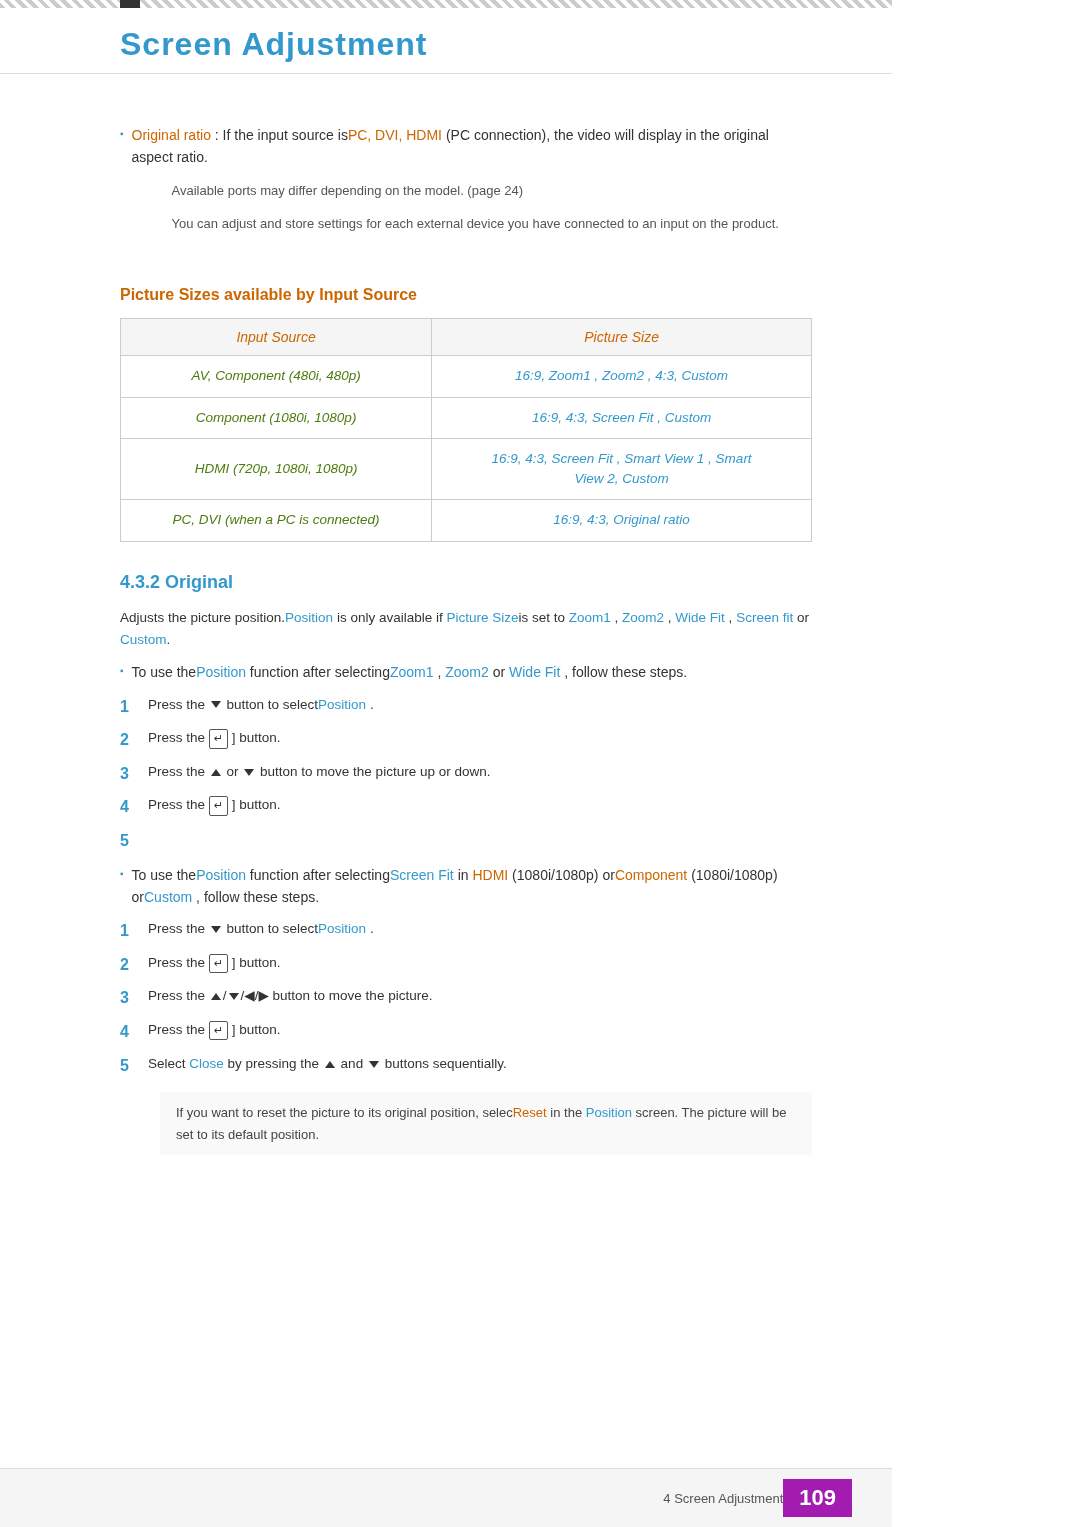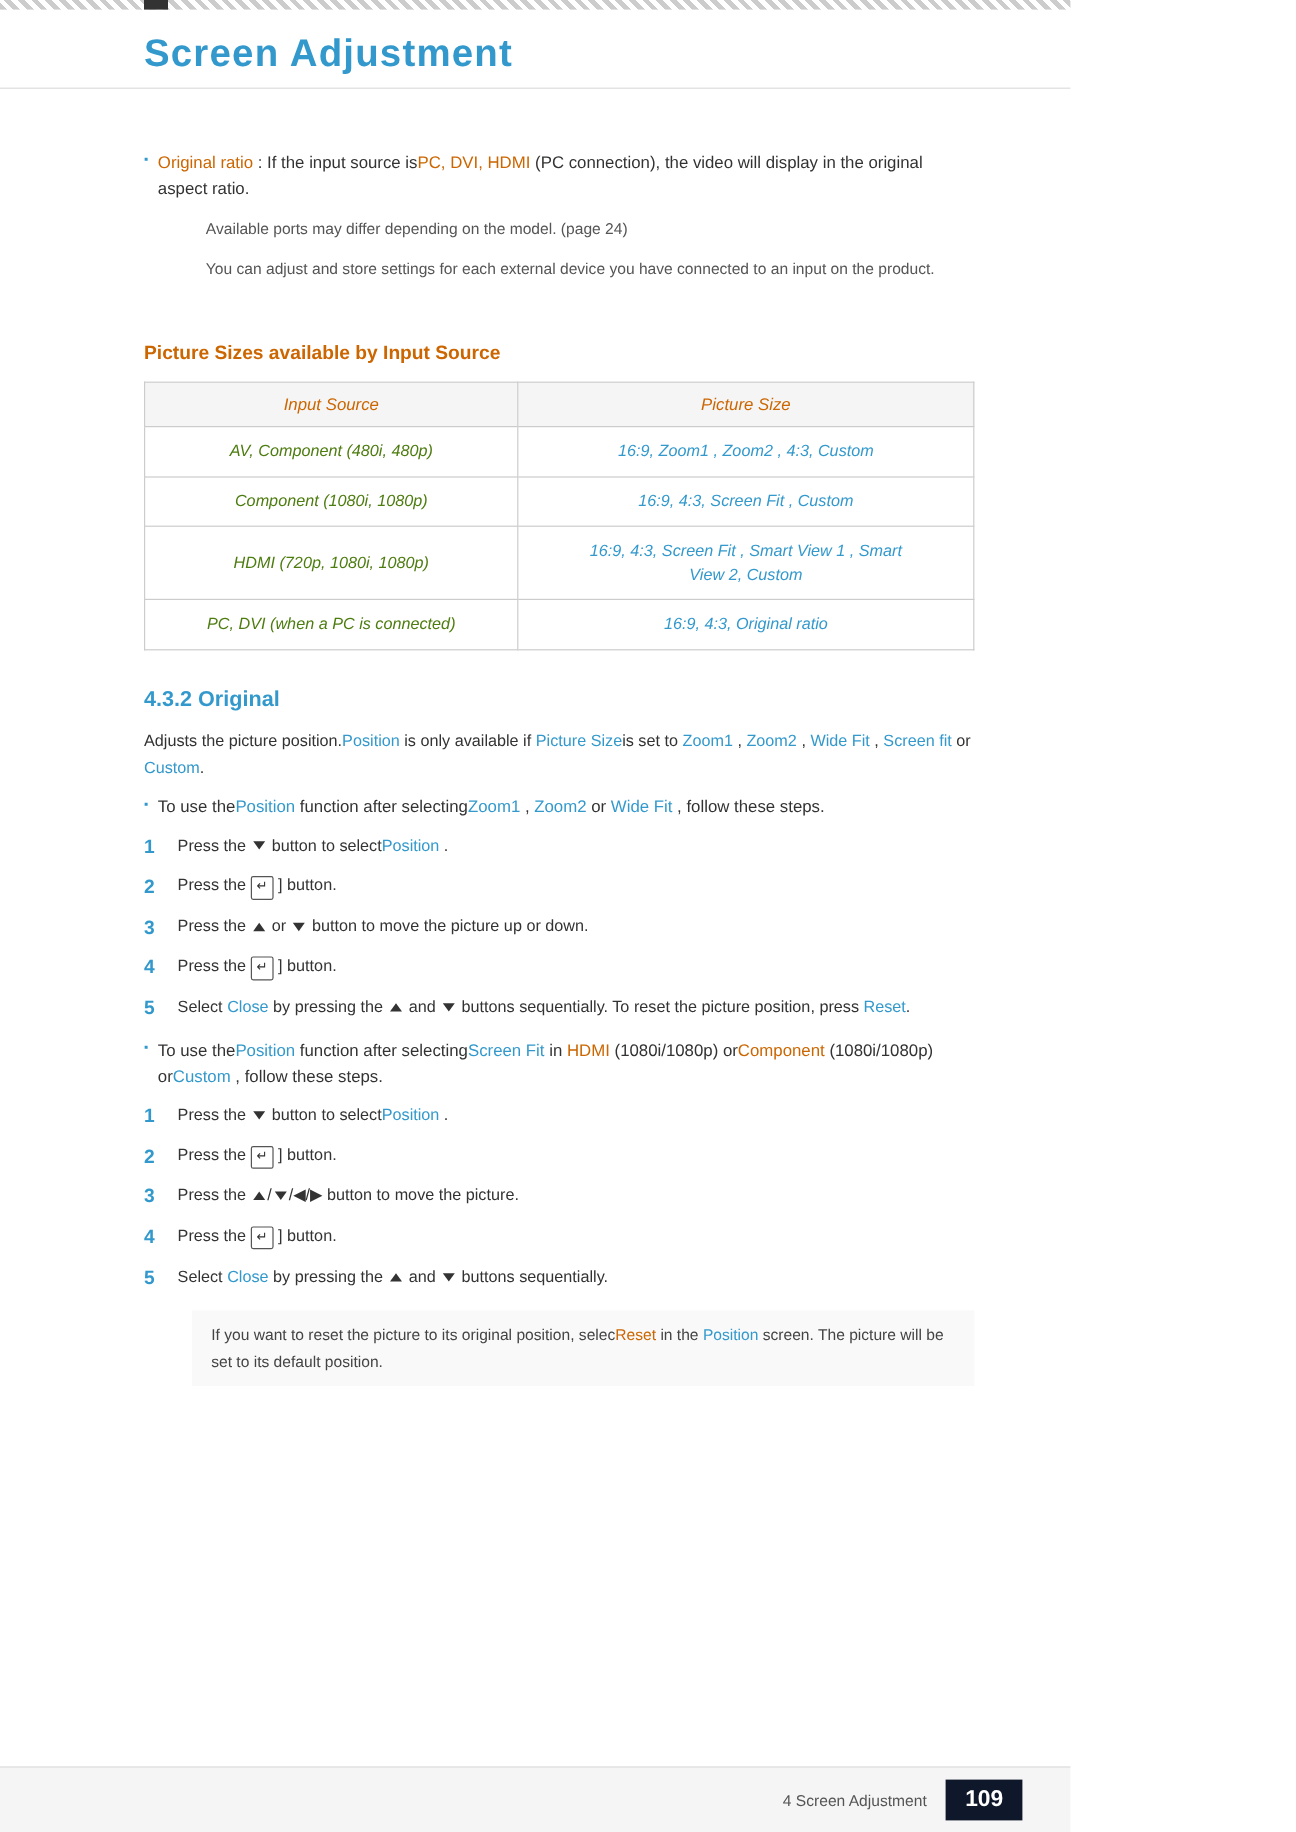--- a/index.html
+++ b/index.html
@@ -208,32 +208,31 @@
     }
 
     
     .footer {
       display: flex;
       justify-content: flex-end;
       align-items: center;
       padding: 10px 40px;
       border-top: 1px solid #ddd;
       background: #f5f5f5;
-      gap: 16px;
     }
 
     .footer-label {
       font-size: 13px;
       color: #555;
     }
 
     .footer-page-num {
-      background: #0f172a;
+      background: #a21caf;
       color: #fff;
-      font-size: 19px;
+      font-size: 22px;
       font-weight: bold;
       padding: 6px 16px;
       min-width: 60px;
       text-align: right;
     }
 
     .down-triangle {
       display: inline-block;
       width: 0;
       height: 0;
@@ -337,21 +336,20 @@
       <li>
         <span class="num">3</span>
         <span class="num-content">Press the <span class="up-triangle"></span> or <span class="down-triangle"></span> button to move the picture up or down.</span>
       </li>
       <li>
         <span class="num">4</span>
         <span class="num-content">Press the <span class="enter-icon">↵</span> ] button.</span>
       </li>
       <li>
         <span class="num">5</span>
-        <span class="num-content">Select <span class="highlight-blue">Close</span> by pressing the <span class="up-triangle"></span>  and <span class="down-triangle"></span>  buttons sequentially. To reset the picture position, press <span class="highlight-blue">Reset</span>.</span>
       </li>
     </ul>
 
     <div class="small-bullet-section">
       <span class="bullet-dot">▪</span>
       <div class="bullet-content">
         <span>To use the<span class="highlight-blue">Position</span>  function after selecting<span class="highlight-blue">Screen Fit</span>  in <span class="highlight-orange">HDMI</span> (1080i/1080p) or<span class="highlight-orange">Component</span> (1080i/1080p) or<span class="highlight-blue">Custom</span> , follow these steps.</span>
       </div>
     </div>
 

